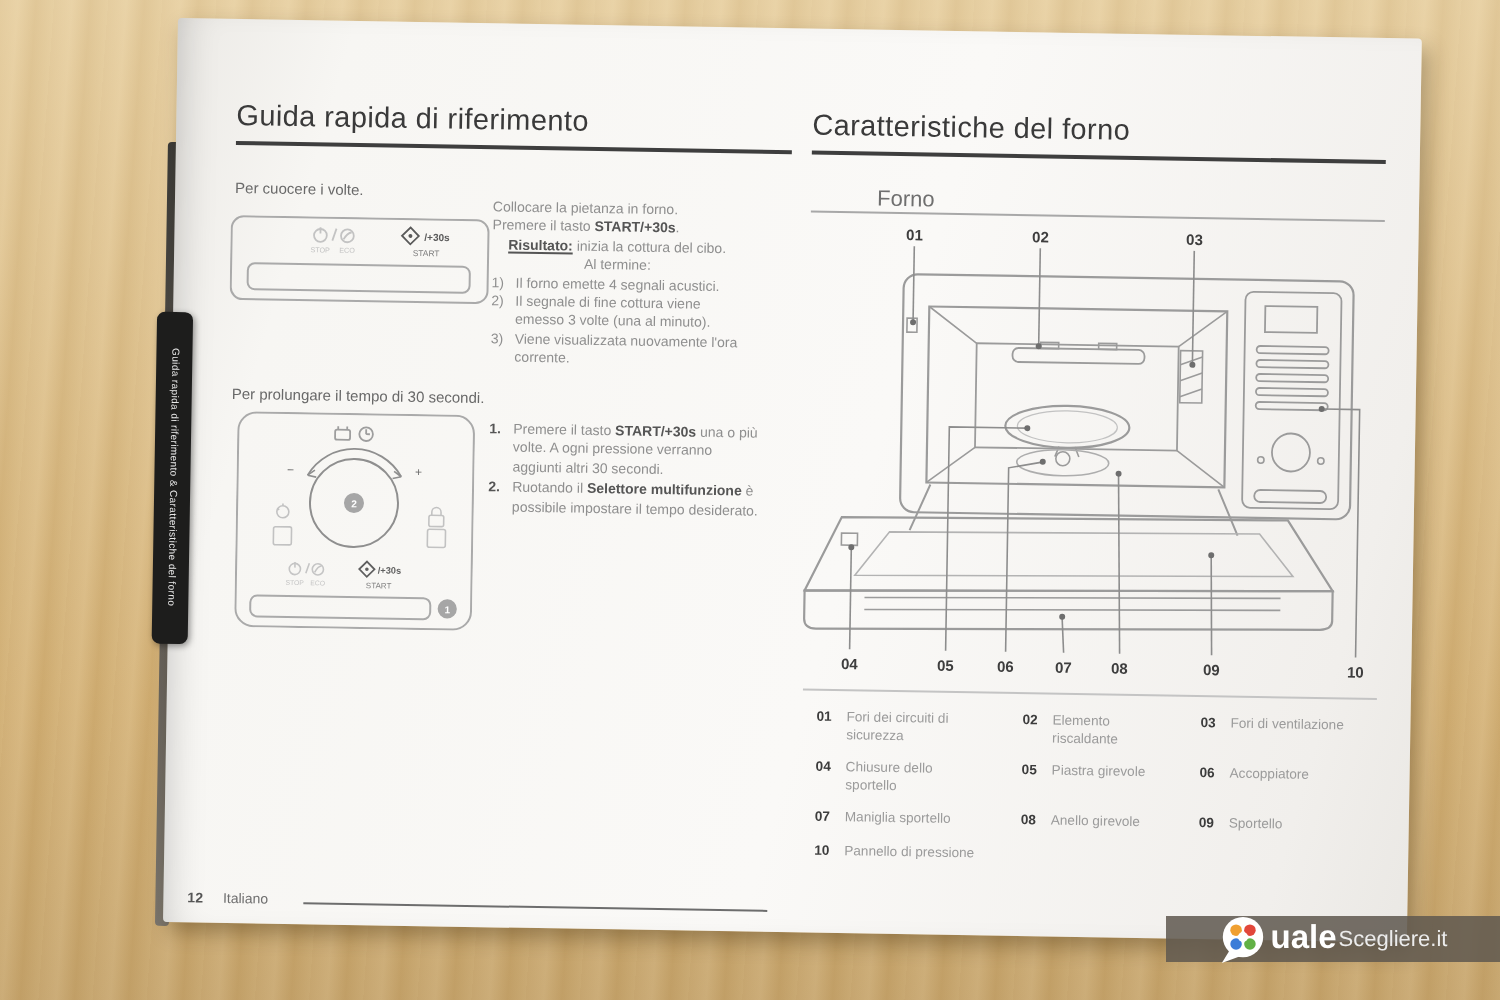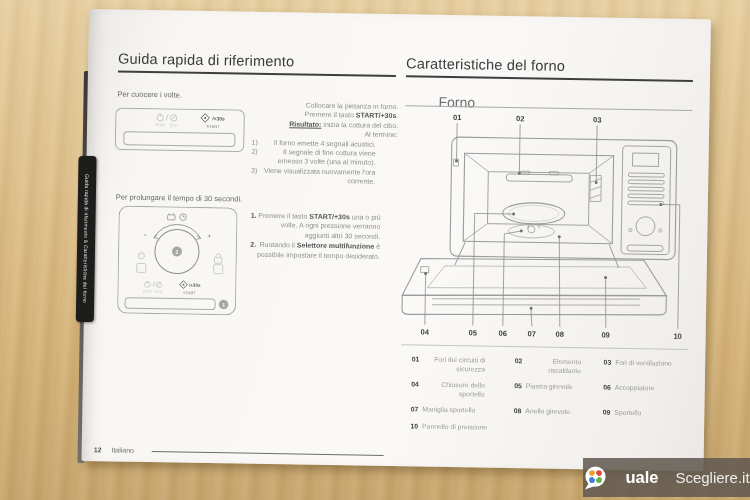--- a/index.html
+++ b/index.html
@@ -6,21 +6,20 @@
   body{
     width:750px;height:500px;overflow:hidden;position:relative;
     font-family:"Liberation Sans","DejaVu Sans",sans-serif;
   }
   .scene{
     position:absolute;inset:0;
     background:
       linear-gradient(180deg, rgba(255,250,230,0.30), rgba(150,105,45,0.10) 70%, rgba(110,75,30,0.18)),
       repeating-linear-gradient(94deg,#d9b981 0px,#e0c28c 9px,#d3b176 18px,#dcbd85 27px),
       #d8b87f;
-    text-align: right;
   }
   
   .page-wrap{position:absolute;left:89px;top:9px;width:622px;height:452px;
     transform:rotate(0.95deg);transform-origin:0 0;}
   .spine-edge{position:absolute;left:-4px;top:62px;width:7px;height:392px;
     background:linear-gradient(180deg,#3a3a38,#57534d 40%,#7a756d);border-radius:2px;}
   .page{position:absolute;left:0;top:0;width:622px;height:452px;
     background:linear-gradient(105deg,#eceae6,#f7f6f3 12%,#faf9f7 55%,#f1efec 90%,#eae8e4);
     box-shadow:3px 5px 10px rgba(60,40,10,0.35), inset 14px 0 20px -14px rgba(0,0,0,0.22);
     border-radius:2px;}
@@ -44,46 +43,46 @@
   .row-ind2{margin-left:46px;}
   .li,.step{display:flex;}
   .li-n{flex:0 0 12px;}
   .li-t{width:118px;}
   .st-n{flex:0 0 12px;font-weight:bold;color:#555;}
   .st-t{width:124px;}
   .s2-steps{left:159px;top:199px;width:152px;}
   .s2-steps .step{margin-bottom:1px;}
 
   
-  .sub{font-size:14px;color:#6f6f6f;padding-left:33px;}
+  .sub{font-size:11px;color:#6f6f6f;padding-left:33px;}
   .rule-thin{height:1px;background:#a8a8a8;}
   .legend{left:325px;top:341px;width:282px;display:grid;
     grid-template-columns:103px 89px 90px;row-gap:8px;font-size:6.8px;line-height:8.6px;}
   .leg-item{display:flex;gap:4px;}
   .leg-num{font-weight:bold;color:#3c3c3c;flex:0 0 11px;}
   .leg-label{color:#9b9b9b;}
   .c1 .leg-label{max-width:62px;}
   .c2 .leg-label{max-width:55px;}
   .c3 .leg-label{max-width:85px;}
   .c10 .leg-label{max-width:92px;}
 
   
   .footer{left:12px;top:437px;font-size:7px;color:#6f6f6f;}
   .ft-num{font-weight:bold;margin-right:10px;color:#555;}
   .ft-line{left:70px;top:441px;width:232px;height:1px;background:#6d6d6d;}
 
   svg{display:block;}
   svg text{font-family:"Liberation Sans","DejaVu Sans",sans-serif;}
 
   
-  .watermark{position:absolute;left:583px;top:458px;width:167px;height:39px;
-    background:rgba(96,89,79,0.86);display:flex;align-items:center;justify-content:center;gap:17px;
+  .watermark{position:absolute;left:583px;top:458px;width:167px;height:23px;
+    background:rgba(96,89,79,0.86);display:flex;align-items:center;justify-content:center;gap:1px;
     z-index:10;}
   .wm-bold{font-size:16.5px;font-weight:bold;color:#ffffff;}
-  .wm-light{font-size:15px;color:#ececec;}
+  .wm-light{font-size:11px;color:#ececec;}
 </style>
 </head>
 <body>
 
 <div class="scene">
   <div class="page-wrap">
     <div class="spine-edge"></div>
 
     <div class="page">
 

